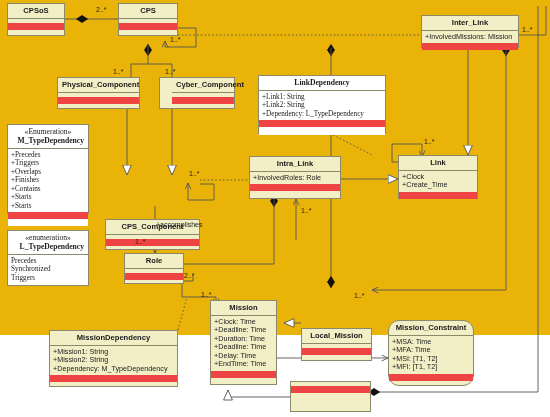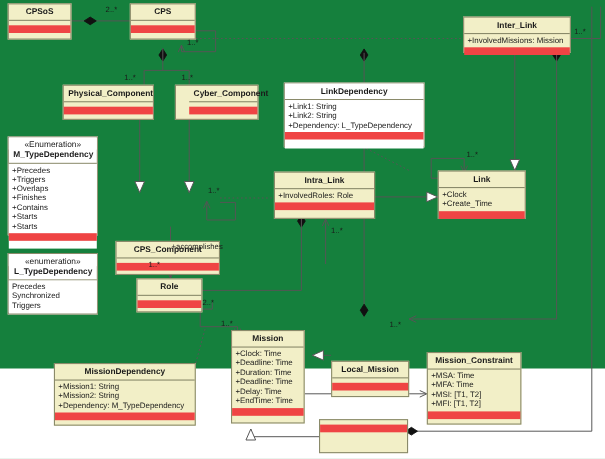--- a/index.html
+++ b/index.html
@@ -1,31 +1,31 @@
 <!DOCTYPE html>
 <html><head>
 <meta charset="utf-8">
 <style>
   html,body{margin:0;padding:0;background:#ffffff;}
   body{width:550px;height:417px;overflow:hidden;
        font-family:"Liberation Sans","DejaVu Sans",sans-serif;}
-  #canvas{position:relative;width:550px;height:335px;background:#15803d;}
+  #canvas{position:relative;width:550px;height:335px;background:#eab308;}
   svg#wires{position:absolute;left:0;top:0;width:550px;height:417px;}
 
   
   .cls{position:absolute;box-sizing:border-box;border:1px solid #8a8a6a;
        background:#f2efc7;z-index:5;}
   .cls .hdr{box-sizing:border-box;text-align:center;font-weight:bold;
             font-size:7.6px;color:#1a1a1a;padding:3px 4px 3px 4px;
             border-bottom:1px solid #8a8a6a;line-height:1.05;white-space:nowrap;}
   .cls .attrs{box-sizing:border-box;border-bottom:7px solid #ef4444;
               padding:2px 3px 2px 3px;min-height:7px;}
   .cls .attrs div{font-size:7.2px;color:#1a1a1a;line-height:1.18;white-space:nowrap;}
   .cls .ops{box-sizing:border-box;min-height:7px;}
-  .cls.white{background:#ffffff;}
+  .cls.white{background:#ffffff;font-family:Liberation Serif, serif;}
   .cls.white .hdr{background:#ffffff;}
   .cls.white .attrs{background:#ffffff;}
   .cls.white .ops{background:#ffffff;}
   .cls .hdr.stereo{font-weight:normal;border-bottom:none;padding-bottom:0;}
   .cls .hdr2{text-align:right;font-weight:bold;font-size:7.6px;color:#1a1a1a;
              padding:0 4px 3px 4px;border-bottom:1px solid #8a8a6a;white-space:nowrap;}
 
   
   .lbl{position:absolute;font-size:7px;color:#1a1a1a;white-space:nowrap;z-index:6;
        background:transparent;}
@@ -235,21 +235,21 @@
     <div class="hdr">Local_Mission</div>
     <div class="attrs" style="height:8px;"></div>
     <div class="ops"></div>
   </div>
 
   <div class="cls" style="left:290px;top:381px;width:81px;height:31px;">
     <div class="attrs" style="height:8px;"></div>
     <div class="ops"></div>
   </div>
 
-  <div class="cls" style="left:388px;top:320px;width:86px;height:66px;">
+  <div class="cls" style="left:388px;top:320px;width:86px;height:66px;border-radius:11px;">
     <div class="hdr">Mission_Constraint</div>
     <div class="attrs">
       <div>+MSA: Time</div>
       <div>+MFA: Time</div>
       <div>+MSI: [T1, T2]</div>
       <div>+MFI: [T1, T2]</div>
     </div>
     <div class="ops" style="height:8px;"></div>
   </div>
 

